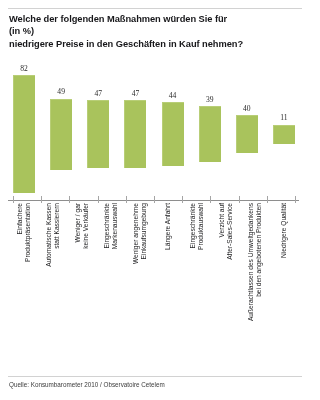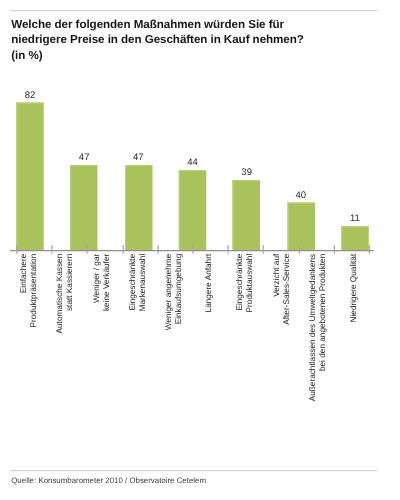--- a/index.html
+++ b/index.html
@@ -59,22 +59,23 @@
     height: 142px;
     display: flex;
     align-items: flex-end;
     justify-content: space-between;
   }
   .bar-col {
     width: 22px;
     height: 100%;
     display: flex;
     flex-direction: column;
-    justify-content: flex-end;
+    justify-content: center;
     align-items: center;
+    font-family: Liberation Serif, serif;
   }
   .bar-value {
     font-size: 7.6px;
     color: #2a2a2a;
     line-height: 8px;
     margin-bottom: 2.5px;
     text-align: center;
   }
   .bar-rect {
     width: 22px;
@@ -160,29 +161,33 @@
 </style>
 </head>
 <body>
 
 <div id="page">
 
   <div class="top-rule"></div>
 
   <div class="title">
     <div>Welche der folgenden Maßnahmen würden Sie für</div>
+    <div>(in %)</div>
     <div>niedrigere Preise in den Geschäften in Kauf nehmen?</div>
-    <div>(in %)</div>
   </div>
 
   <div class="plot">
     <div class="bars" id="bars">
         <div class="bar-col">
           <div class="bar-value">82</div>
           <div class="bar-rect" style="height: 118px; background: rgb(169, 195, 92);"></div>
+        </div>
+        <div class="bar-col">
+          <div class="bar-value">49</div>
+          <div class="bar-rect" style="height: 71px; background: rgb(169, 195, 92);"></div>
         </div>
         <div class="bar-col">
           <div class="bar-value">47</div>
           <div class="bar-rect" style="height: 68px; background: rgb(169, 195, 92);"></div>
         </div>
         <div class="bar-col">
           <div class="bar-value">47</div>
           <div class="bar-rect" style="height: 68px; background: rgb(169, 195, 92);"></div>
         </div>
         <div class="bar-col">

